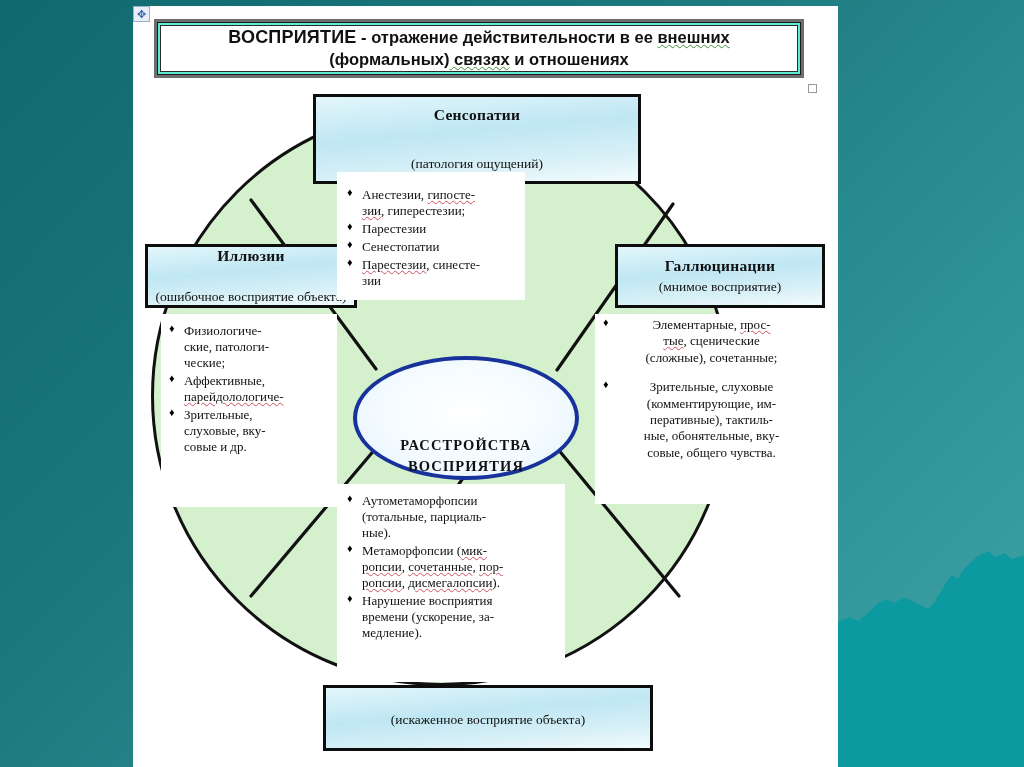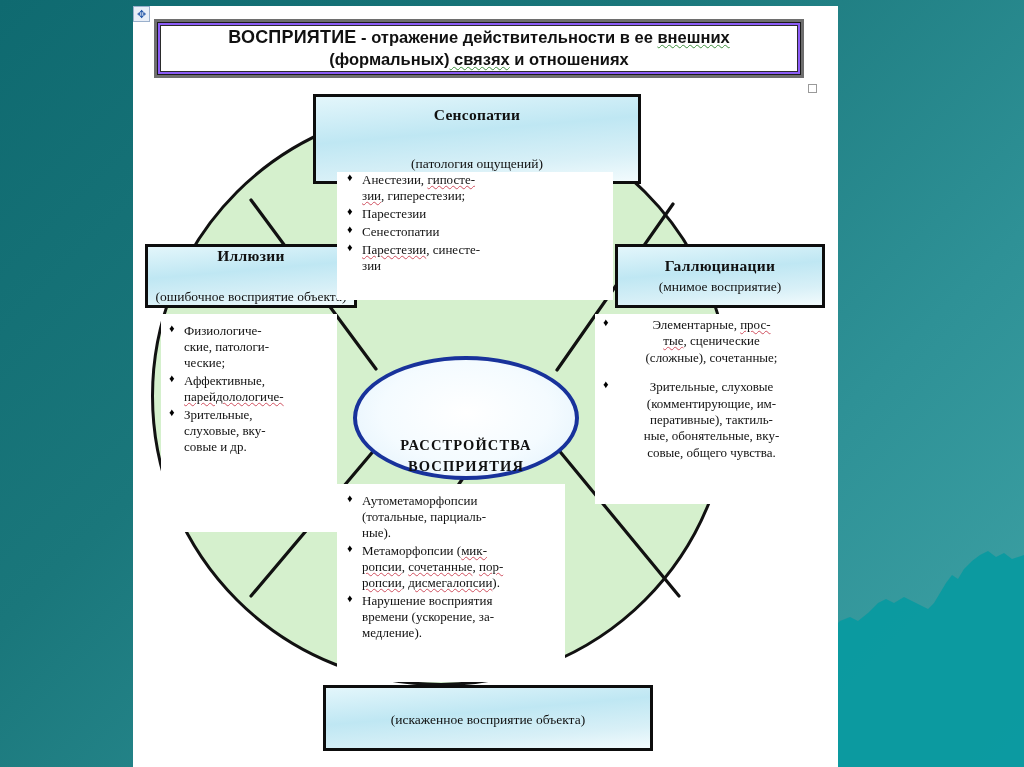--- a/index.html
+++ b/index.html
@@ -27,21 +27,21 @@
     font-size:11px;color:#2a5caa;line-height:1;
   }
   #small-handle{
     position:absolute;left:675px;top:78px;width:7px;height:7px;
     background:#ffffff;border:1px solid #9a9a9a;
   }
 
   
   #title-banner{
     position:absolute;left:21px;top:13px;width:650px;height:59px;
-    background:#8b5cf6;
+    background:#5eead4;
     border:3px solid #6e6e6e;
     box-shadow:inset 0 0 0 1px #1a1a1a;
     box-sizing:border-box;
   }
   #title-inner{
     position:absolute;inset:3px;
     border:1px solid #2b2b2b;
     background:#fff;
     display:flex;align-items:center;justify-content:center;
     box-sizing:border-box;
@@ -99,22 +99,22 @@
   }
   .tpanel li::before{
     content:"\2666";position:absolute;left:2px;top:-1px;font-size:11px;color:#000;
   }
   .sp-red{
     text-decoration:underline;
     text-decoration-style:wavy;
     text-decoration-color:#cf4f5f;
     text-decoration-thickness:1px;
   }
-  #panel-top{left:204px;top:88px;width:276px;height:128px;padding:0 6px 0 8px;}
-  #panel-left{left:28px;top:230px;width:176px;height:218px;padding:9px 4px 0 6px;}
+  #panel-top{left:204px;top:88px;width:188px;height:128px;padding:15px 6px 0 8px;}
+  #panel-left{left:28px;top:230px;width:176px;height:193px;padding:9px 4px 0 6px;}
   #panel-right{left:462px;top:230px;width:216px;height:190px;padding:3px 6px 0 6px;line-height:1.26;text-align:center;}
   #panel-right li{margin-bottom:13px;}
   #panel-bottom{left:204px;top:400px;width:228px;height:198px;padding:9px 4px 0 8px;}
 
   
   #ellipse{
     position:absolute;left:220px;top:272px;width:226px;height:124px;
     border-radius:50%;
     border:4px solid #18329b;
     background:radial-gradient(ellipse at 50% 45%,#ffffff 0%,#f4fbff 55%,#dff0fb 100%);

